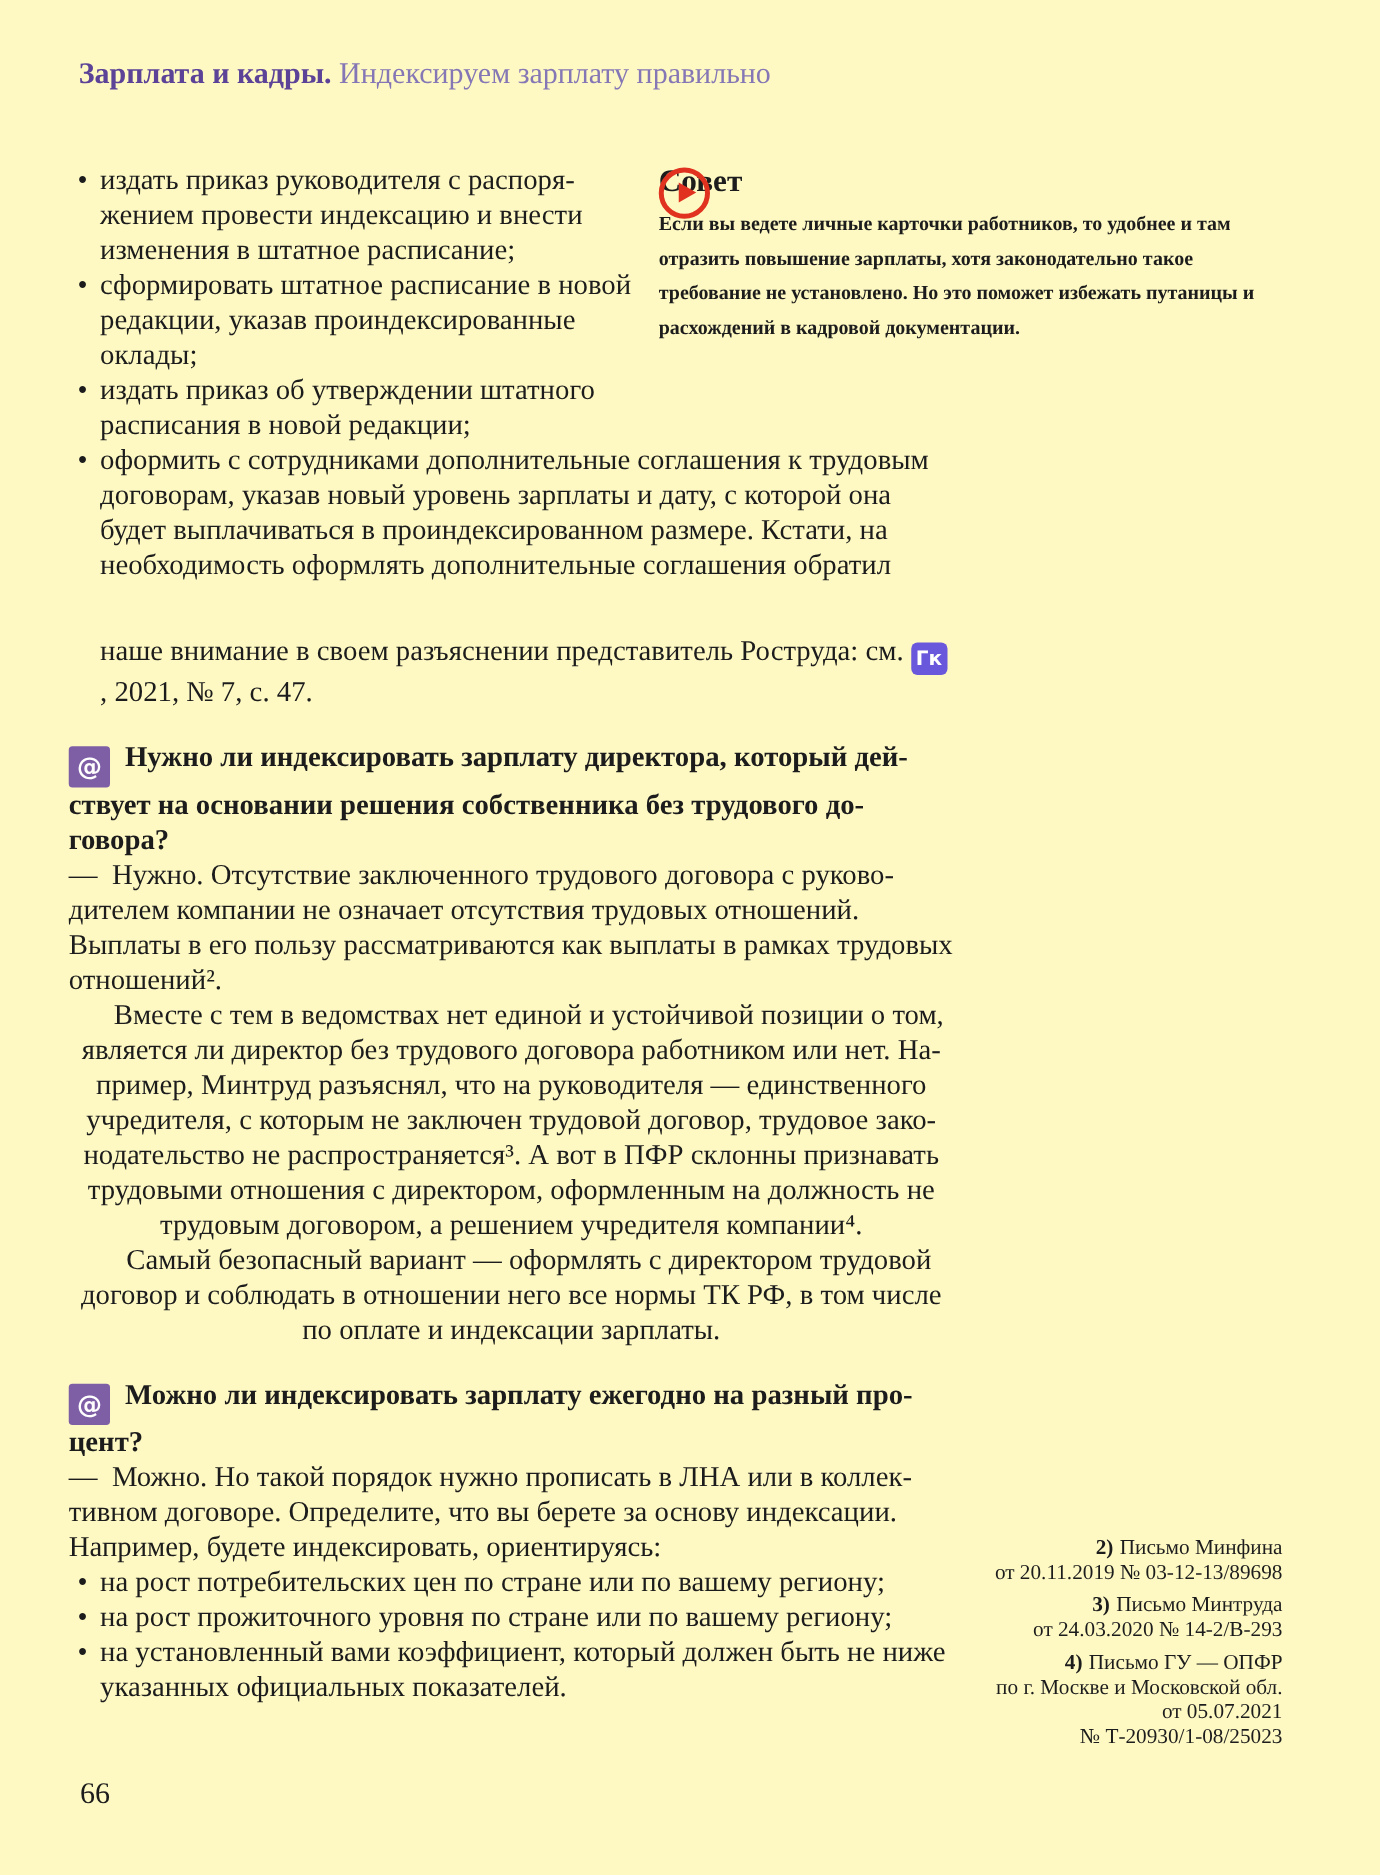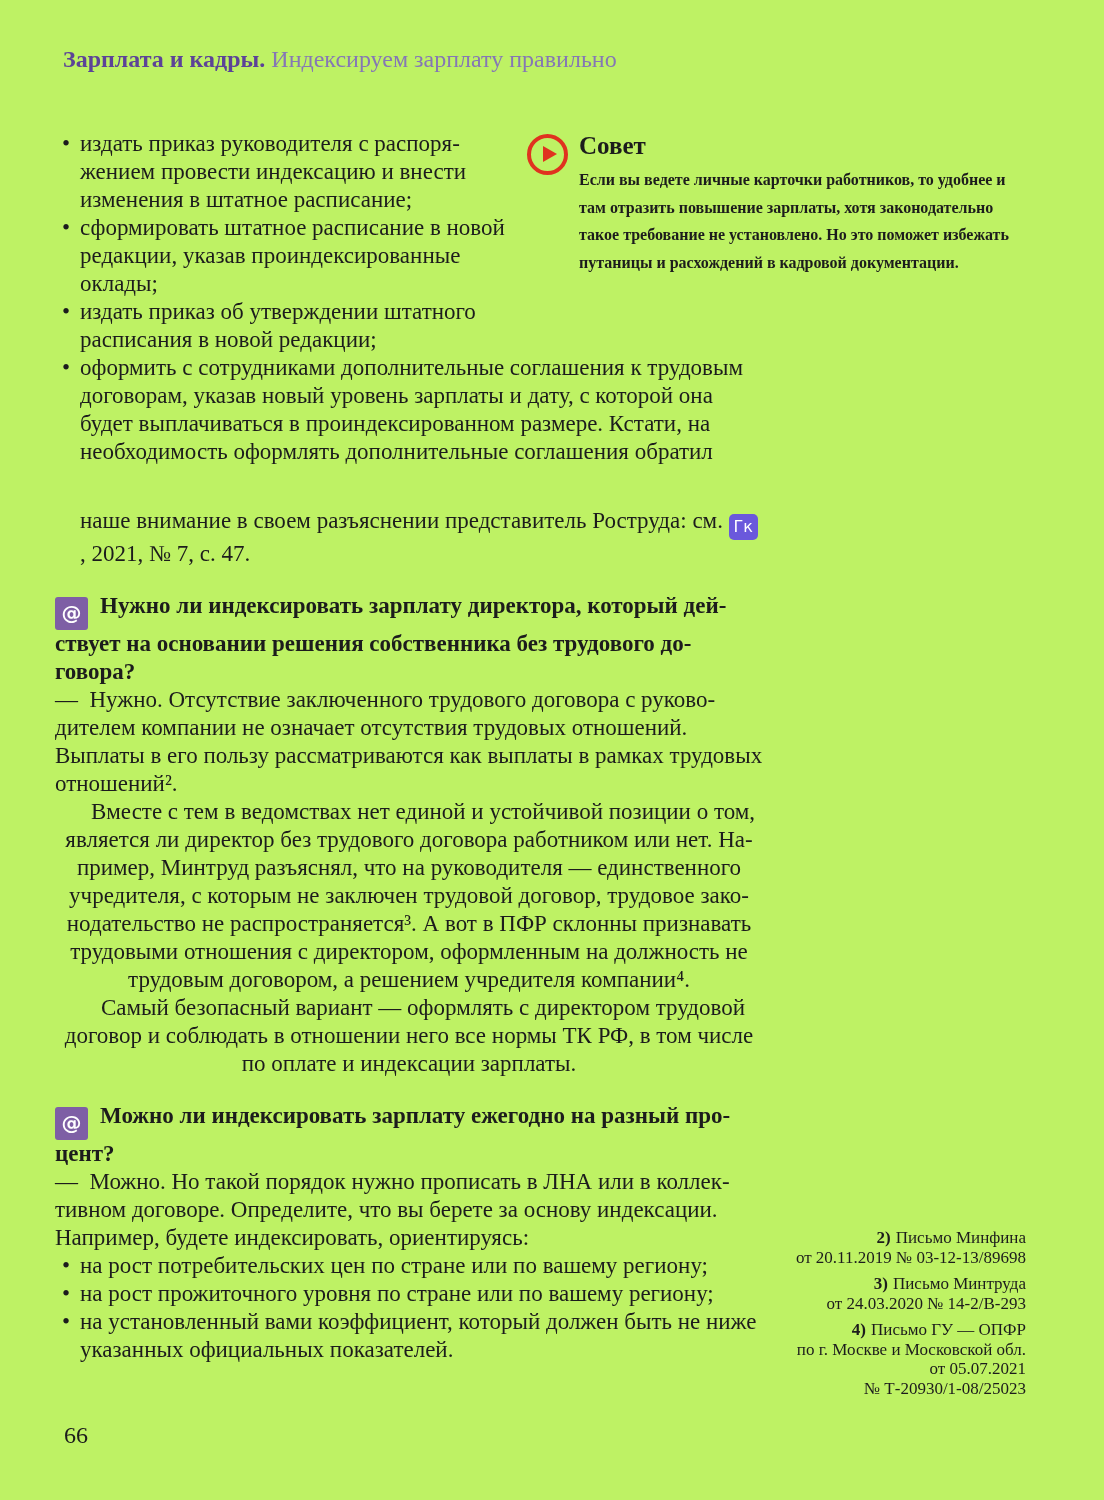--- a/index.html
+++ b/index.html
@@ -1,52 +1,52 @@
 <!DOCTYPE html>
 <html lang="ru"><head>
 <meta charset="utf-8">
 <style>
   html,body { margin:0; padding:0; background:#ffffff; }
   .page {
-    position:relative; width:1104px; height:1500px; background:#bef264;
+    position:relative; width:1104px; height:1500px; background:#fef9c3;
     font-family:"Liberation Serif", serif; color:#1c1c1c; overflow:hidden;
   }
 
   
   .header { position:absolute; left:63px; top:46px; font-size:24px; }
   .header .h-bold  { font-weight:bold; color:#5c4397; }
   .header .h-light { font-weight:normal; color:#8577b5; }
 
   
   .main { position:absolute; left:55px; top:130px; width:708px; font-size:23px; line-height:28px; }
 
   ul.bullets { list-style:none; margin:0; padding:0; }
   ul.bullets li { position:relative; padding-left:25px; }
   ul.bullets li::before { content:"\2022"; position:absolute; left:7px; top:0; }
   ul.bullets li.narrow { width:468px; box-sizing:border-box; }
 
   .gk-badge {
     display:inline-block; background:#6a58dc; color:#ffffff; border-radius:5px;
     width:29px; height:26px; line-height:26px; text-align:center;
-    font-size:16px; font-weight:normal; font-family:"DejaVu Sans", sans-serif;
+    font-size:16px; font-weight:bold; font-family:"DejaVu Sans", sans-serif;
     vertical-align:-4px;
     margin-top:48px;
   }
 
   
   .advice { position:absolute; left:527px; top:131px; width:486px; }
   .advice-icon {
     position:absolute; left:0; top:3px; width:41px; height:41px; box-sizing:border-box;
     border:4px solid #e0321f; border-radius:50%;
   }
   .advice-icon::after {
     content:""; position:absolute; left:12px; top:8px; width:0; height:0;
     border-left:14px solid #e0321f; border-top:8.5px solid transparent; border-bottom:8.5px solid transparent;
   }
-  .advice-body  { margin-left:52px; }
+  .advice-body  { }
   .advice-title { font-size:25px; font-weight:bold; line-height:30px; margin-bottom:5px; }
   .advice-text  { font-size:16px; font-weight:bold; line-height:27.5px; }
 
   
   .qa { margin-top:24px; }
   .qa-question { font-weight:bold; }
   .at-badge {
     display:inline-block; width:33px; height:33px; background:#7e5fa5; border-radius:3px;
     color:#ffffff; text-align:center; line-height:33px; font-size:20px; font-weight:bold;
     font-family:"DejaVu Sans", sans-serif; margin-right:12px; vertical-align:-7px;

